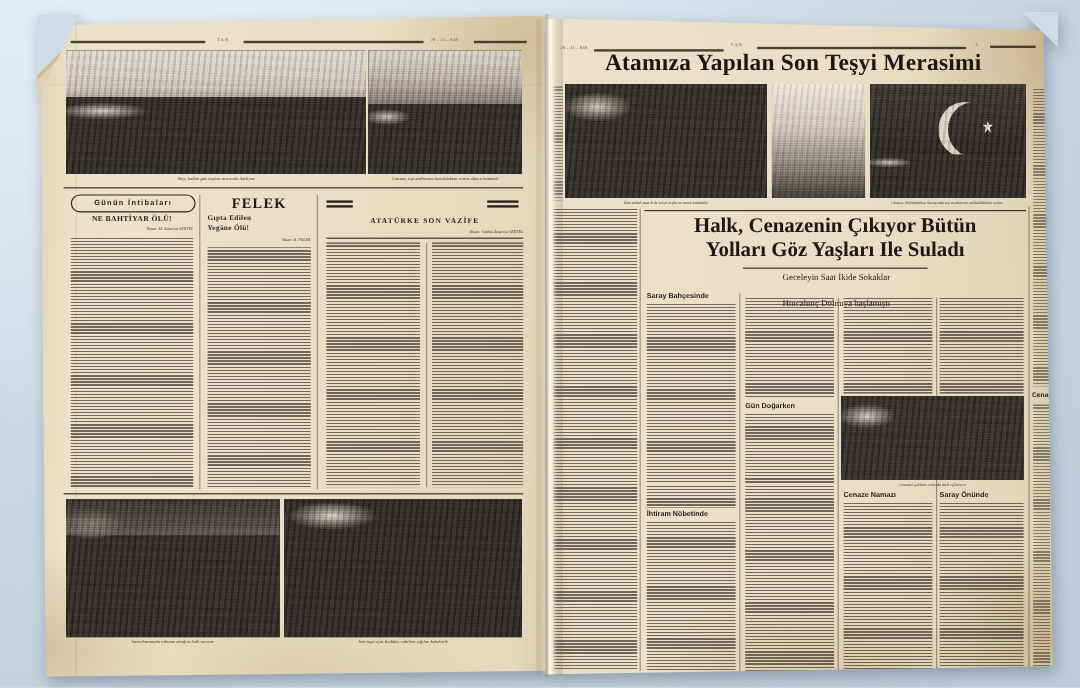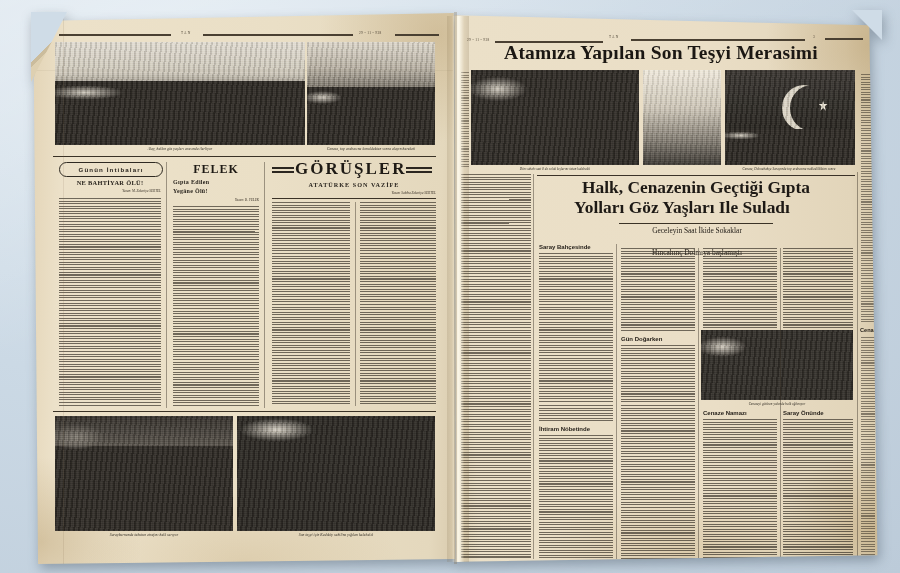--- a/index.html
+++ b/index.html
@@ -199,21 +199,20 @@
     <div class="kicker" style="left:140px;top:167px;width:86px;font-size:6px;text-align:left;">Gıpta Edilen</div>
     <div class="kicker" style="left:140px;top:176px;width:86px;font-size:6px;text-align:left;">Yegâne Ölü!</div>
     <div class="byline" style="left:140px;top:186px;width:86px;">Yazan: B. FELEK</div>
     <div class="col" style="left:140px;top:194px;width:86px;height:200px;">
         <div class="txt"></div>
       </div>
     <div class="vrule" style="left:231px;top:150px;height:246px;"></div>
 
     <div class="dash" style="left:239px;top:155px;width:22px;height:1.6px;"></div>
     <div class="dash" style="left:239px;top:159px;width:22px;height:1.6px;"></div>
-    <div id="masthead-görüşler" style="left:262px;top:147px;font-size:17px;">GÖRÜŞLER</div>
     <div class="dash" style="left:373px;top:155px;width:26px;height:1.6px;"></div>
     <div class="dash" style="left:373px;top:159px;width:26px;height:1.6px;"></div>
     <div class="kicker" style="left:239px;top:169px;width:164px;font-size:6.2px;letter-spacing:1px;">ATATÜRKE SON VAZİFE</div>
     <div class="byline" style="left:239px;top:179px;width:164px;">Yazan: Sabiha Zekeriya SERTEL</div>
     <div class="rule" style="position:absolute;left:239px;top:186px;width:164px;"></div>
     <div class="col" style="left:239px;top:190px;width:78px;height:204px;">
         <div class="txt"></div>
       </div>
     <div class="vrule" style="left:322px;top:190px;height:204px;"></div>
     <div class="col" style="left:327px;top:190px;width:76px;height:204px;">
@@ -288,22 +287,22 @@
         <div class="tone"></div>
     </div>
     <div class="cap" style="left:14px;top:155px;width:176px;font-size:3.2px;">Dün sabah saat 8 de soluk kışlarını tatan kalabalık</div>
     <div class="cap" style="left:254px;top:155px;width:164px;font-size:3.2px;">Cenaze, Dolmabahçe Sarayında top arabasına nakledildikten sonra</div>
 
     <div class="col" style="left:8px;top:60px;width:8px;height:95px;">
         <div class="txt light"></div>
       </div>
 
     <div class="rule" style="position:absolute;left:84px;top:163px;width:318px;height:1.4px;background:#3b3228;"></div>
-    <div id="rp-head" style="left:84px;top:167px;width:318px;font-size:17.4px;">Halk, Cenazenin Geçtiği Gıpta</div>
-    <div id="rp-head2" style="position:absolute;left:70px;top:187px;width:318px;font-size:17.4px;
+    <div id="rp-head" style="left:84px;top:167px;width:318px;font-size:17.4px;">Halk, Cenazenin Çıkıyor Bütün</div>
+    <div id="rp-head2" style="position:absolute;left:84px;top:187px;width:318px;font-size:17.4px;
          font-weight:bold;color:#1d1915;text-align:center;line-height:1.02;">Yolları Göz Yaşları Ile Suladı</div>
     <div class="rule" style="position:absolute;left:166px;top:211px;width:154px;height:1px;"></div>
     <div class="ital-sub" style="left:166px;top:214px;width:156px;font-size:7.4px;">Geceleyin Saat İkide Sokaklar</div>
     <div class="ital-sub" style="left:166px;top:236px;width:156px;font-size:7.4px;">Hıncahınç Dolmıya başlamıştı</div>
 
     <div class="col" style="left:8px;top:162px;width:70px;height:385px;">
         <div class="txt"></div>
       </div>
     <div class="vrule" style="left:80px;top:162px;height:385px;"></div>
 

